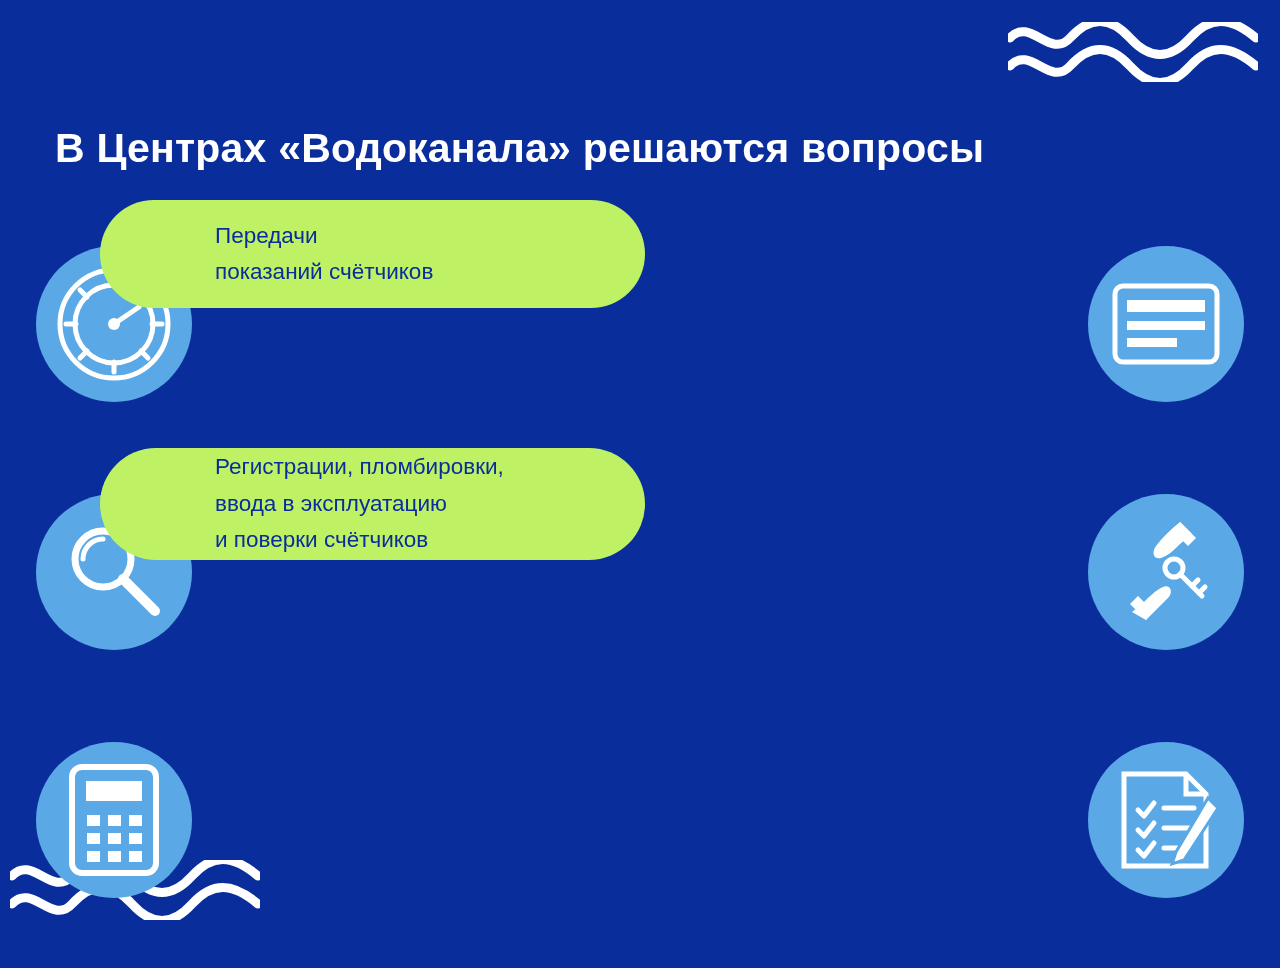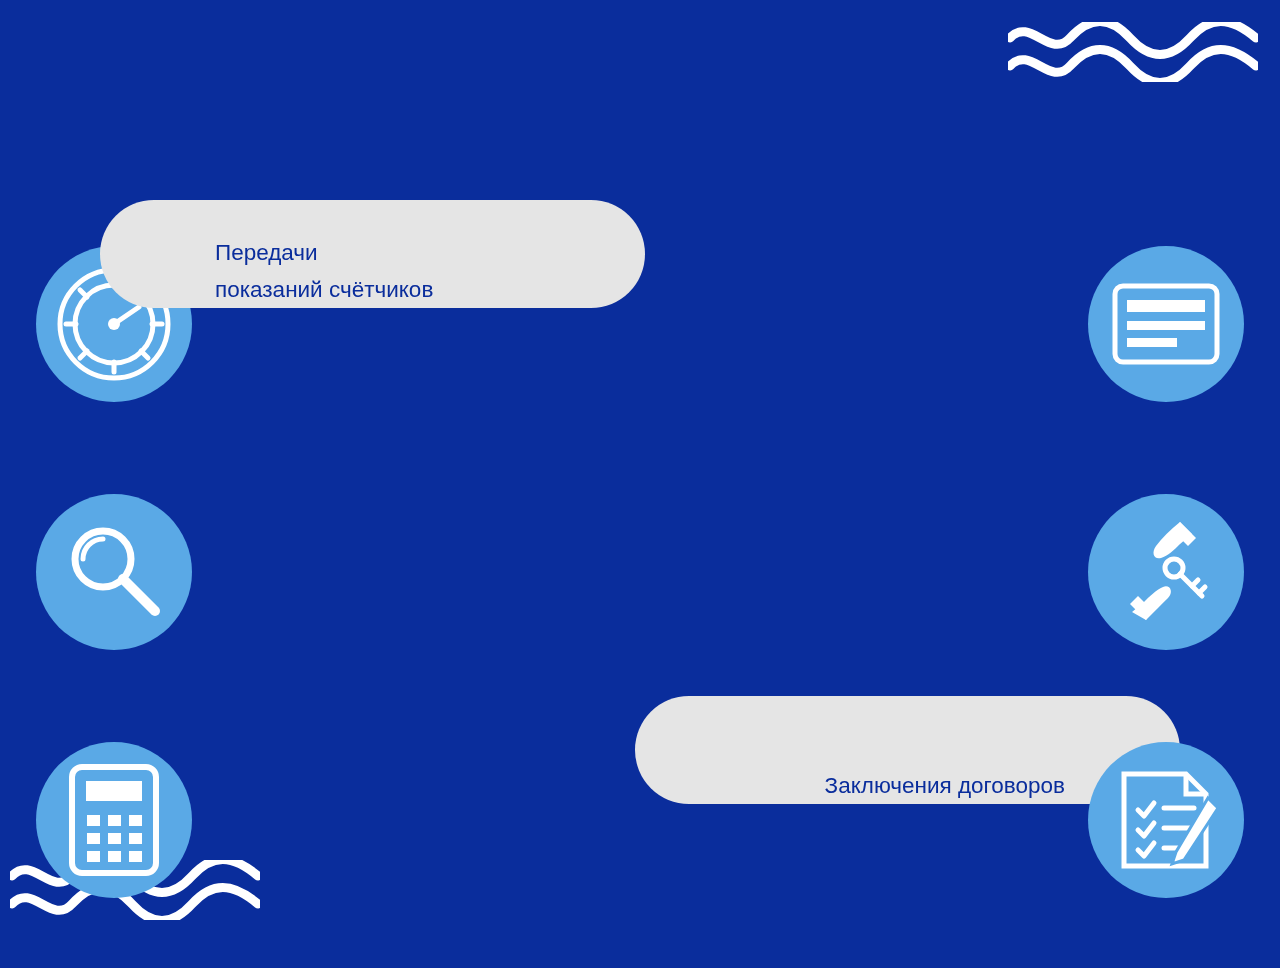--- a/index.html
+++ b/index.html
@@ -59,24 +59,24 @@
     left: 0;
     width: 1280px;
   }
   .row {
     position: relative;
     height: 248px;
   }
   .card {
     position: absolute;
     height: 112px;
-    background: #e5e5e5;
+    background: #bef264;
     border-radius: 56px;
     display: flex;
-    align-items: flex-end;
+    align-items: center;
     box-sizing: border-box;
   }
   .card.left {
     left: 100px;
     width: 545px;
     padding-left: 115px;
     padding-right: 26px;
     justify-content: flex-start;
     text-align: left;
   }
@@ -133,20 +133,21 @@
     </svg>
   </div>
 
   <div class="wave wave-bottom">
     <svg width="250" height="60" viewBox="0 0 250 60" fill="none">
       <path d="M2 16 C 22 -6, 42 38, 62 16 S 102 -6, 122 16 S 162 38, 182 16 S 222 -6, 248 16" stroke="#ffffff" stroke-width="9" fill="none" stroke-linecap="round"></path>
       <path d="M2 44 C 22 22, 42 66, 62 44 S 102 22, 122 44 S 162 66, 182 44 S 222 22, 248 44" stroke="#ffffff" stroke-width="9" fill="none" stroke-linecap="round"></path>
     </svg>
   </div>
 
+  <h1 class="title">В Центрах «Водоканала» решаются вопросы</h1>
 
   <div class="grid">
 
     <div class="row r1">
 
       <div class="circle left">
         <svg width="118" height="118" viewBox="0 0 118 118" fill="none">
           <circle cx="59" cy="59" r="54" stroke="#ffffff" stroke-width="5" fill="none"></circle>
           <circle cx="59" cy="59" r="39" stroke="#ffffff" stroke-width="5" fill="none"></circle>
           <circle cx="59" cy="59" r="6" fill="#ffffff"></circle>
@@ -181,20 +182,25 @@
     <div class="row r2">
 
       <div class="circle left">
         <svg width="110" height="110" viewBox="0 0 110 110" fill="none">
           <circle cx="44" cy="42" r="28" stroke="#ffffff" stroke-width="7" fill="none"></circle>
           <path d="M64 62 L96 94" stroke="#ffffff" stroke-width="10" stroke-linecap="round"></path>
           <path d="M44 22 a20 20 0 0 0 -20 20" stroke="#ffffff" stroke-width="5" fill="none" stroke-linecap="round"></path>
         </svg>
       </div>
 
+      <div class="card left">
+        <span class="card-text">Регистрации, пломбировки,
+ввода в эксплуатацию
+и поверки счётчиков</span>
+      </div>
 
 
       <div class="circle right">
         <svg width="112" height="112" viewBox="0 0 112 112" fill="none">
 
           <path d="M70 6 C 60 14, 52 22, 46 30 C 41 37, 44 44, 51 42 C 58 40, 64 34, 70 28 L 82 18 Z" fill="#ffffff"></path>
           <path d="M70 6 L 86 22 L 78 30 L 64 16 Z" fill="#ffffff"></path>
 
           <circle cx="64" cy="52" r="9" stroke="#ffffff" stroke-width="5" fill="none"></circle>
           <path d="M70 58 L 92 80" stroke="#ffffff" stroke-width="5" stroke-linecap="round"></path>
@@ -219,23 +225,20 @@
           <rect x="19" y="70" width="13" height="11" fill="#ffffff"></rect>
           <rect x="40" y="70" width="13" height="11" fill="#ffffff"></rect>
           <rect x="61" y="70" width="13" height="11" fill="#ffffff"></rect>
           <rect x="19" y="88" width="13" height="11" fill="#ffffff"></rect>
           <rect x="40" y="88" width="13" height="11" fill="#ffffff"></rect>
           <rect x="61" y="88" width="13" height="11" fill="#ffffff"></rect>
         </svg>
       </div>
 
 
-      <div class="card right">
-        <span class="card-text">Заключения договоров</span>
-      </div>
 
       <div class="circle right">
         <svg width="112" height="112" viewBox="0 0 112 112" fill="none">
           <path d="M14 10 L76 10 L96 30 L96 102 L14 102 Z" stroke="#ffffff" stroke-width="5" fill="none"></path>
           <path d="M76 10 L76 30 L96 30" stroke="#ffffff" stroke-width="5" fill="none"></path>
           <path d="M28 46 l6 6 l10 -13" stroke="#ffffff" stroke-width="5" fill="none" stroke-linecap="round" stroke-linejoin="round"></path>
           <path d="M28 66 l6 6 l10 -13" stroke="#ffffff" stroke-width="5" fill="none" stroke-linecap="round" stroke-linejoin="round"></path>
           <path d="M28 86 l6 6 l10 -13" stroke="#ffffff" stroke-width="5" fill="none" stroke-linecap="round" stroke-linejoin="round"></path>
           <path d="M54 44 L84 44" stroke="#ffffff" stroke-width="5" stroke-linecap="round"></path>
           <path d="M54 64 L84 64" stroke="#ffffff" stroke-width="5" stroke-linecap="round"></path>

